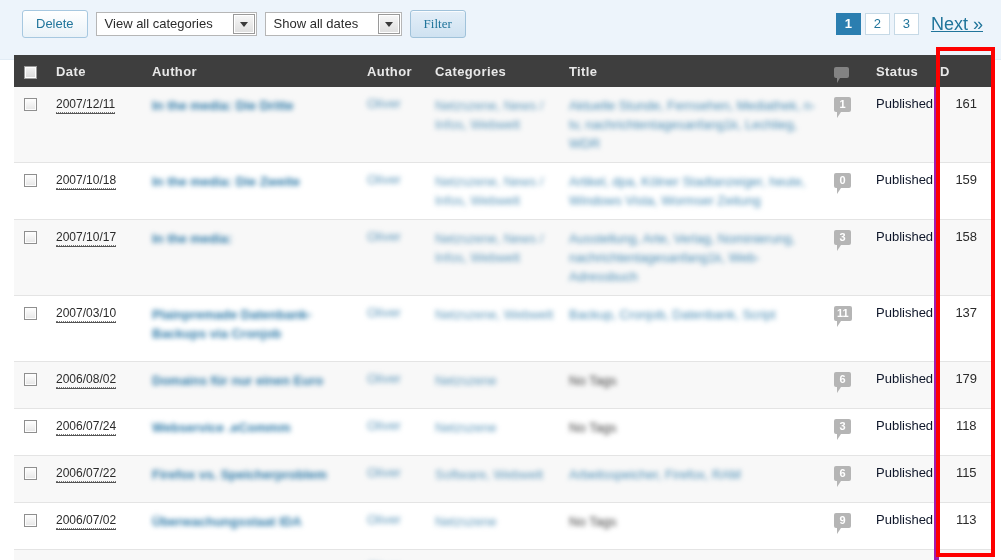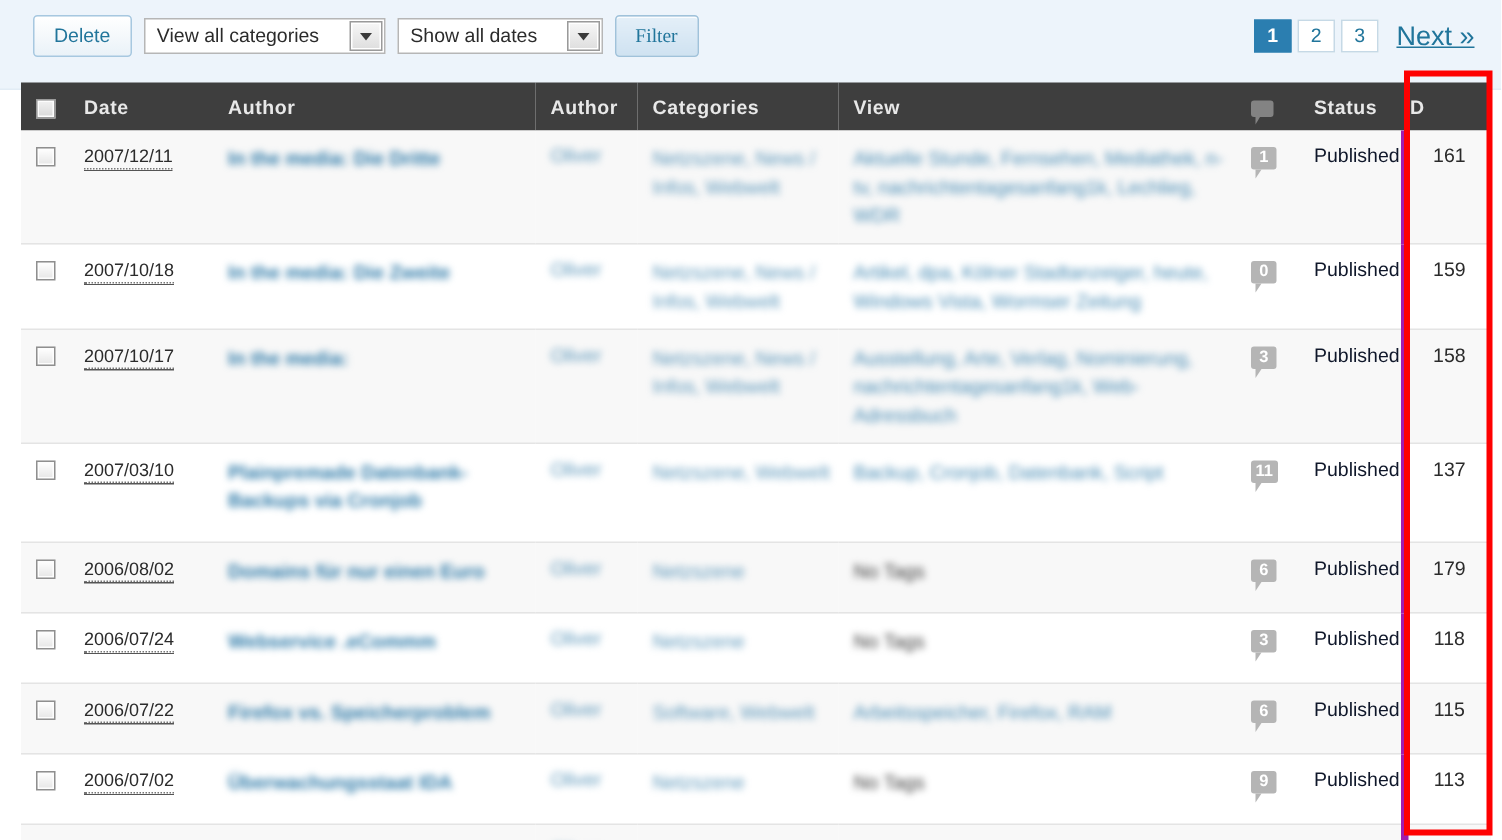--- a/index.html
+++ b/index.html
@@ -304,21 +304,21 @@
     </colgroup>
     <thead>
       <tr class="thead-row">
         <th class="th-cb">
           <span class="cb cb-head"></span>
         </th>
         <th>Date</th>
         <th>Author</th>
         <th>Author</th>
         <th>Categories</th>
-        <th>View</th>
+        <th>Title</th>
         <th>
           <span class="bubble-head"></span>
         </th>
         <th>Status</th>
         <th class="th-id">ID</th>
       </tr>
     </thead>
     <tbody id="tbody">
         <tr class="alt">
           <td class="td-cb"><span class="cb"></span></td>

